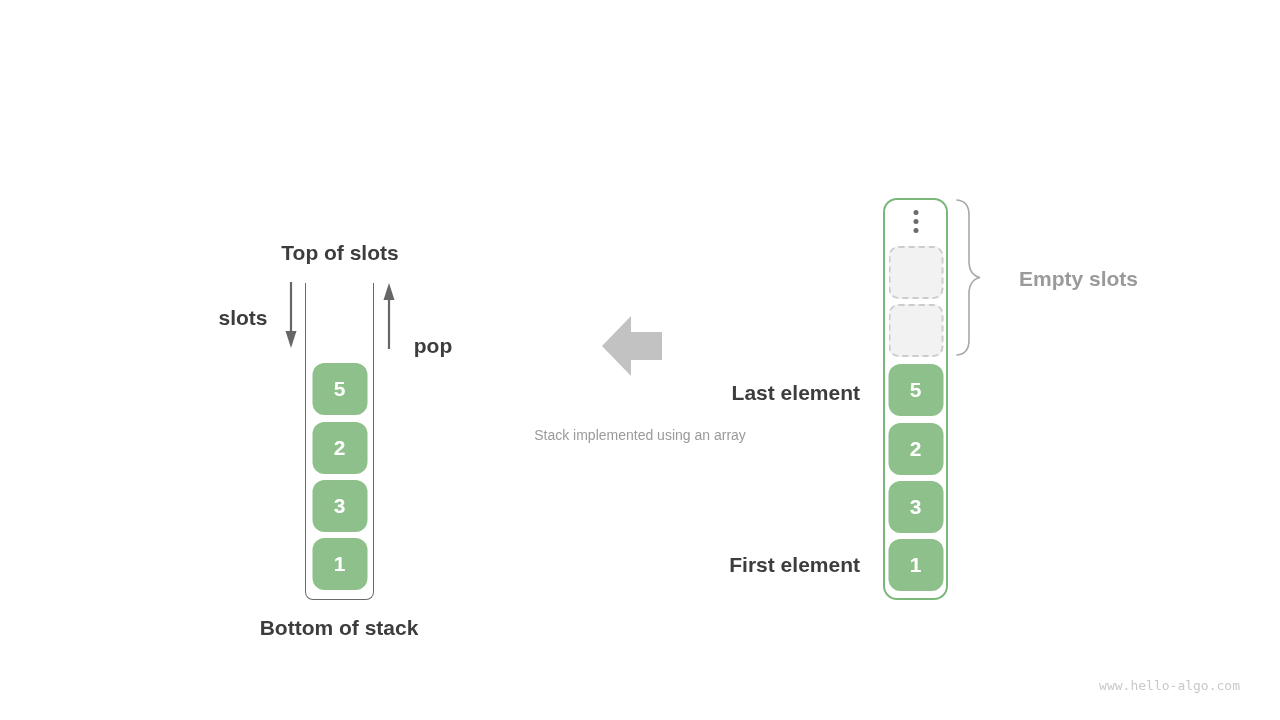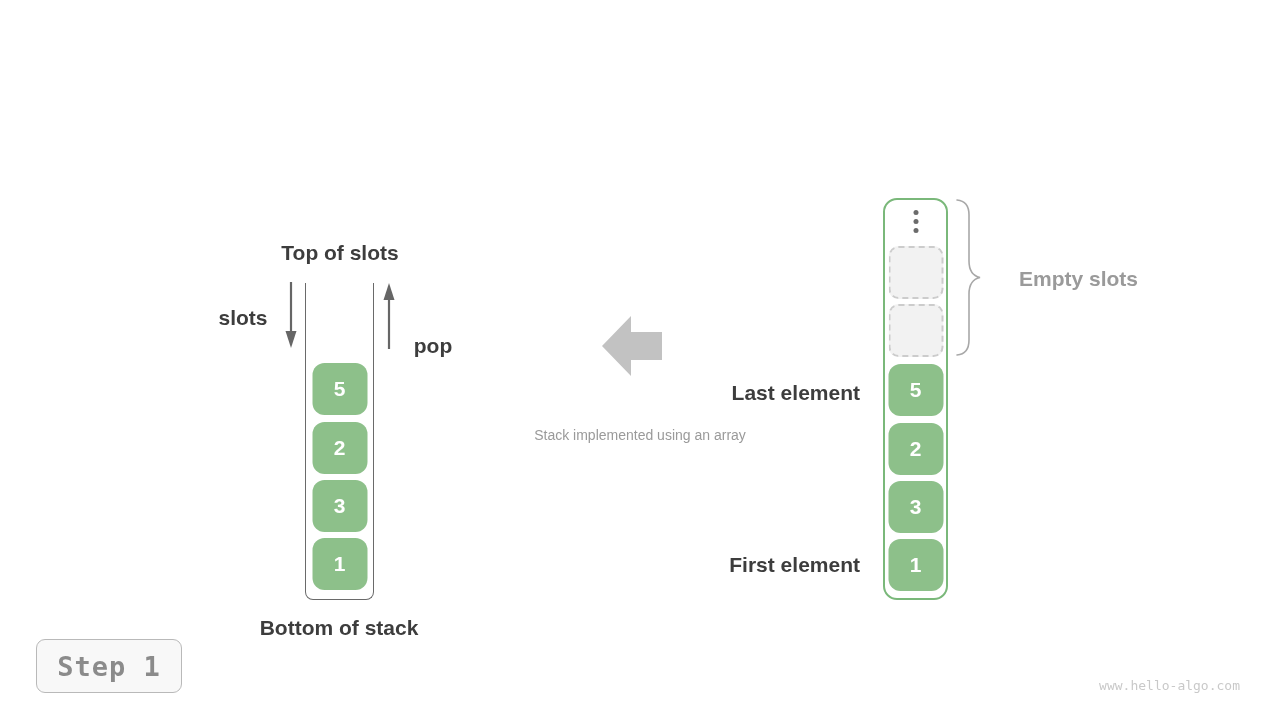--- a/index.html
+++ b/index.html
@@ -111,17 +111,16 @@
   <svg class="arrow-svg" style="left:953px;top:198px;" width="32" height="160" viewBox="0 0 32 160">
     <path d="M4,2 Q16,3 16,17 L16,63 Q16,77 27,79.5 Q16,82 16,96 L16,142 Q16,156 4,157" fill="none" stroke="#a8a8a8" stroke-width="1.6" stroke-linecap="round"></path>
   </svg>
 
   <div class="lbl muted" style="left:995px;top:268px;margin-left:24px;">Empty slots</div>
 
   <div class="lbl right" style="left:610px;top:554px;width:250px;">First element</div>
 
   <div class="lbl right" style="left:610px;top:382px;width:250px;">Last element</div>
 
-  <div class="step-badge">Step 1</div>
 
   <div class="watermark">www.hello-algo.com</div>
 
 </div>
 
 </body></html>

